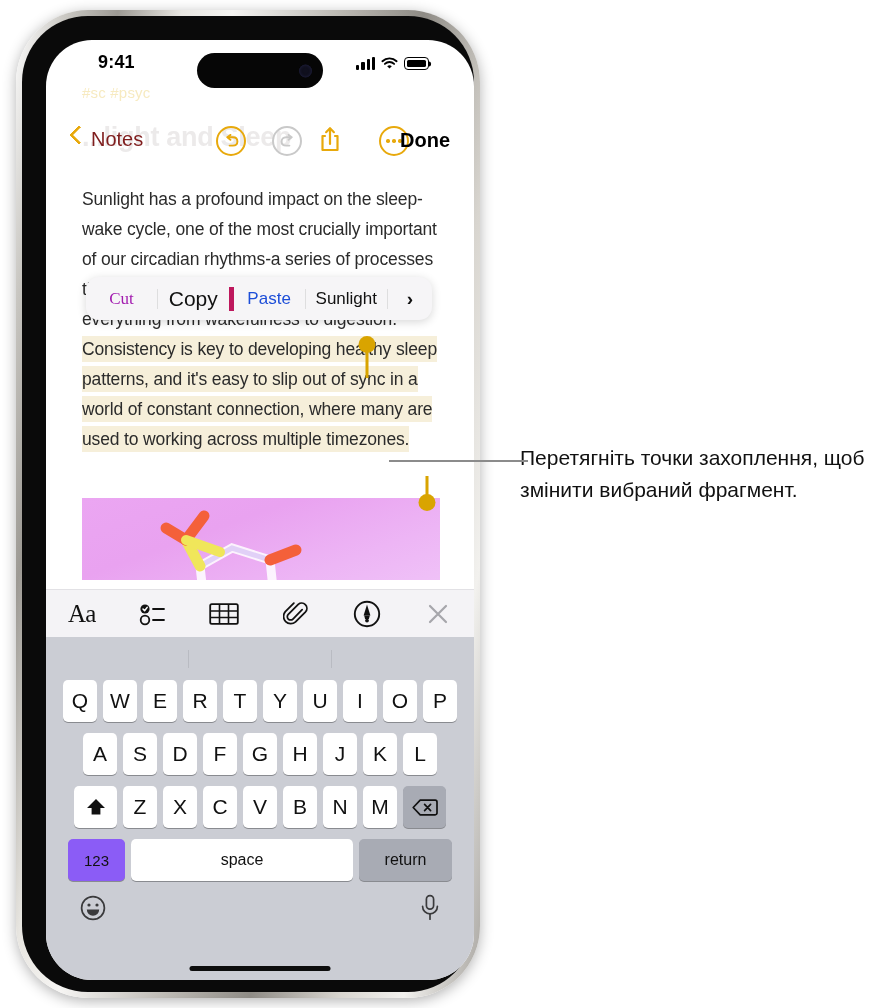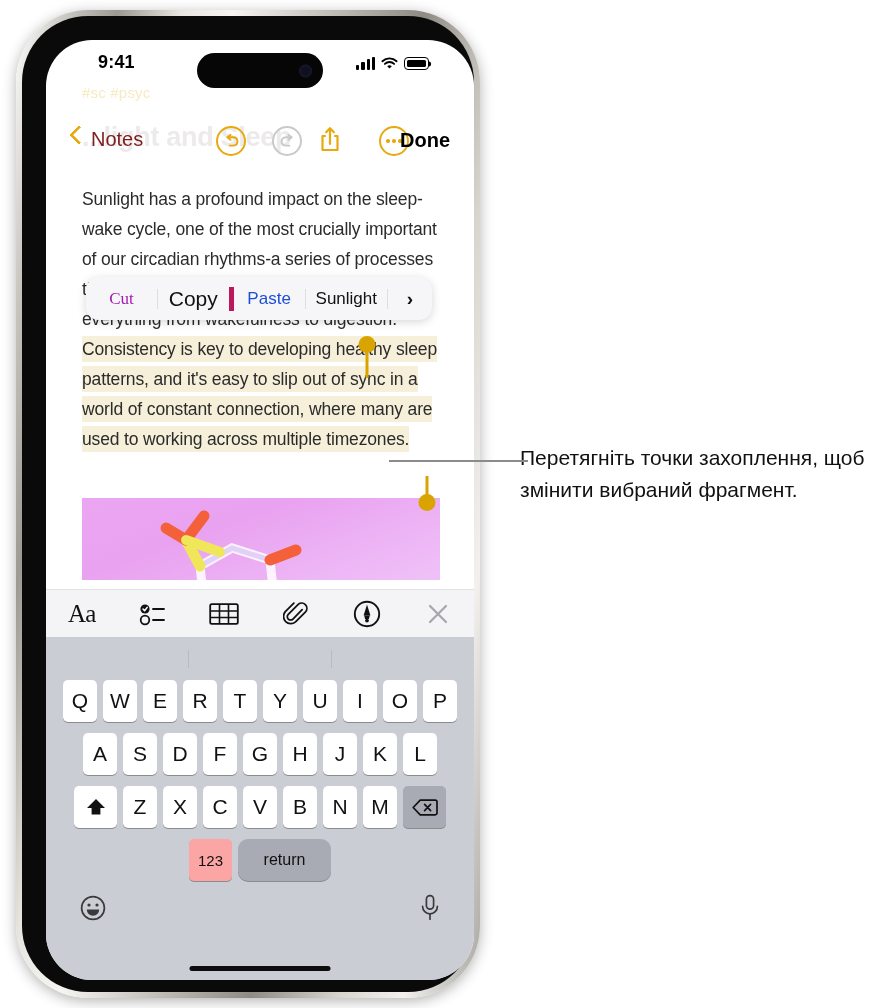--- a/index.html
+++ b/index.html
@@ -91,23 +91,23 @@
   .predict{height:43px;display:flex;align-items:center;}
   .predict .pdiv{flex:1;height:18px;border-right:1px solid #b9bbc2;}
   .predict .pdiv:last-child{border-right:none;}
   .krow{display:flex;justify-content:center;align-items:center;gap:6px;margin-bottom:11px;}
   .key{background:#fff;border-radius:5px;height:42px;display:flex;align-items:center;
     justify-content:center;font-size:21px;color:#111;box-shadow:0 1px 0 rgba(0,0,0,.32);
     cursor:pointer;}
   .k-letter{width:34px;}
   .r2{padding-left:20px;padding-right:20px;}
   .k-wide{width:43px;background:#A8ABB4;}
-  .k-num{width:43px;background:#fca5a5;font-size:15px;}
+  .k-num{width:57px;background:#8b5cf6;font-size:15px;}
   .k-space{flex:1;max-width:222px;font-size:16px;}
-  .k-ret{width:93px;background:#A8ABB4;font-size:16px;border-radius:10px;}
+  .k-ret{width:93px;background:#A8ABB4;font-size:16px;}
   .kbot{display:flex;align-items:center;justify-content:space-between;
     padding:2px 34px 0 34px;}
   .home-ind{position:absolute;left:50%;transform:translateX(-50%);bottom:9px;
     width:141px;height:5px;border-radius:3px;background:#0d0d0d;}
 
   
   .leader{position:absolute;left:389px;top:460px;width:139px;height:2px;
     background:#8b8b8b;z-index:12;}
   .callout{position:absolute;left:520px;top:442px;width:348px;font-size:21px;
     line-height:32px;color:#111;}
@@ -309,20 +309,21 @@
         <div class="key k-wide">
           <svg width="26" height="19" viewBox="0 0 26 19">
             <path d="M8.2 2.2h15a1.8 1.8 0 0 1 1.8 1.8v11a1.8 1.8 0 0 1-1.8 1.8h-15L1.2 9.5z" stroke="#111" stroke-width="1.7" fill="none" stroke-linejoin="round"></path>
             <path d="M12.6 6.4l6 6.2M18.6 6.4l-6 6.2" stroke="#111" stroke-width="1.7" stroke-linecap="round"></path>
           </svg>
         </div>
       </div>
 
       <div class="krow">
         <div class="key k-num">123</div>
+        <div class="key k-space">space</div>
         <div class="key k-ret">return</div>
       </div>
 
       <div class="kbot">
         <svg width="26" height="26" viewBox="0 0 26 26">
           <circle cx="13" cy="13" r="11.4" stroke="#3a3a3c" stroke-width="1.7" fill="none"></circle>
           <circle cx="9" cy="10" r="1.6" fill="#3a3a3c"></circle>
               <circle cx="17" cy="10" r="1.6" fill="#3a3a3c"></circle>
           <path d="M6.8 14.6h12.4a6.2 6.2 0 0 1-12.4 0z" fill="#3a3a3c"></path>
         </svg>

